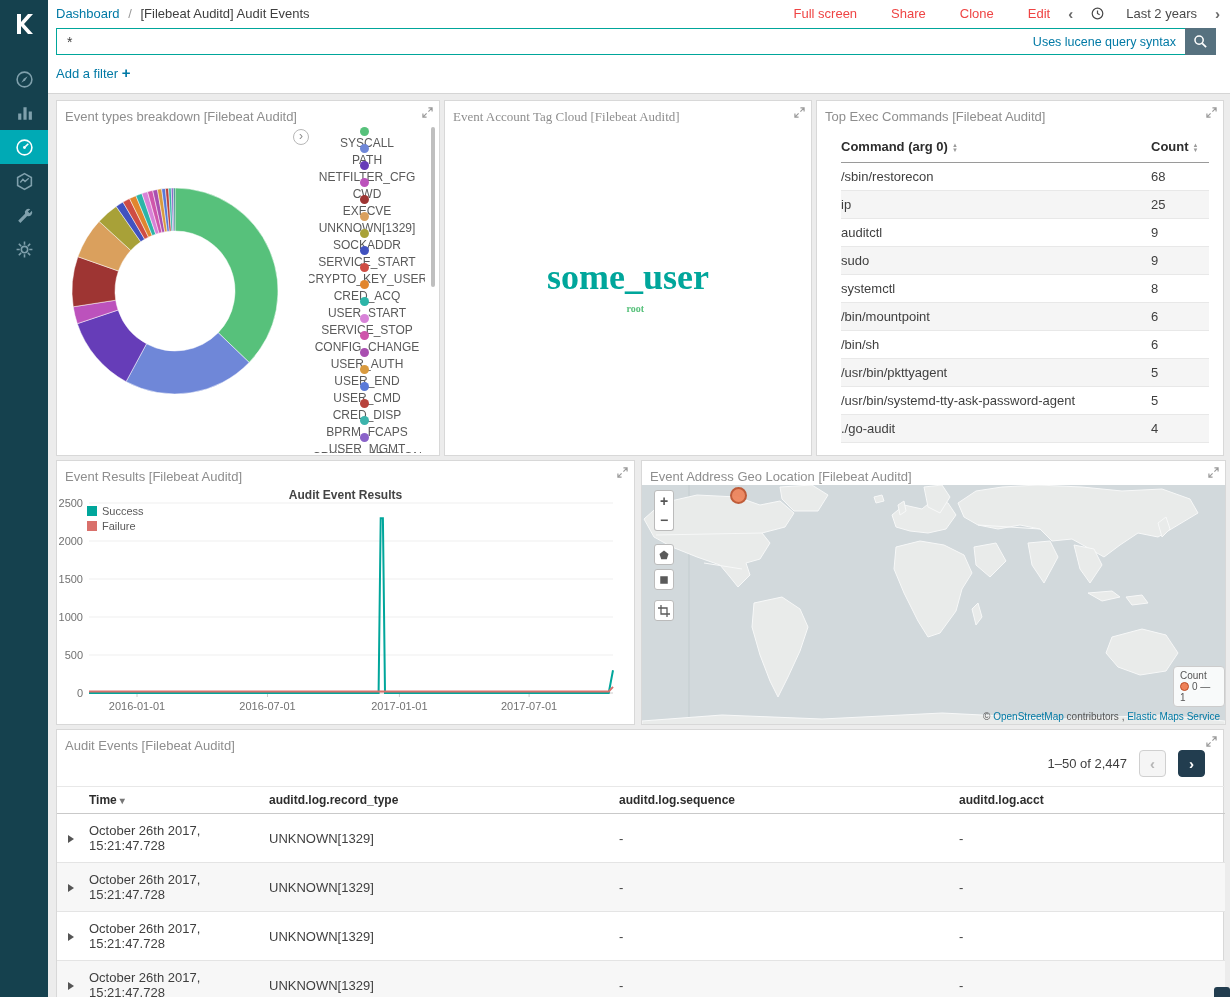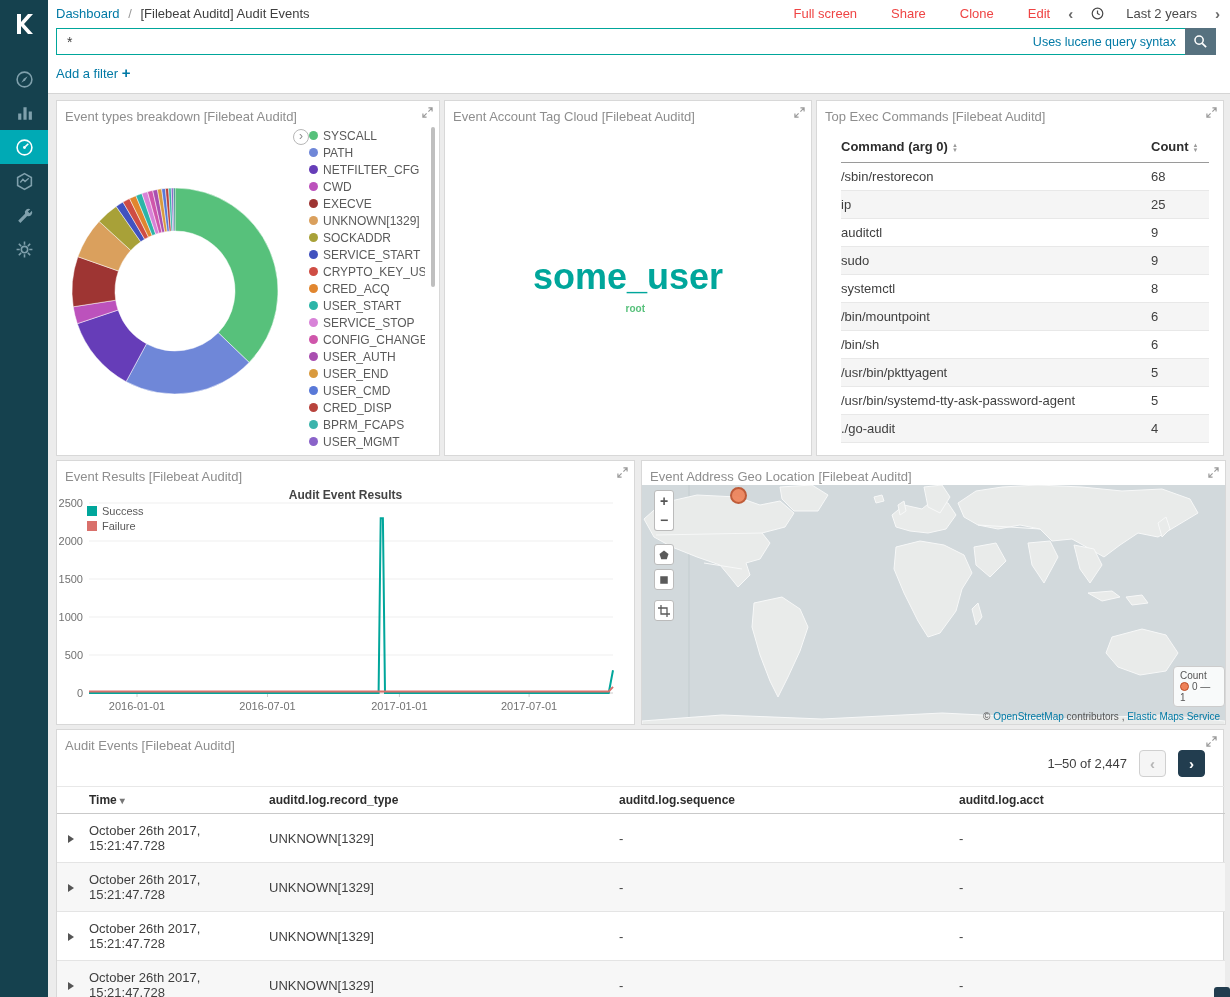--- a/index.html
+++ b/index.html
@@ -34,31 +34,31 @@
   #filterbar a { color:var(--link); text-decoration:none; cursor:pointer; }
   #filterbar b { font-size:15px; }
 
   
   .panel { position:absolute; background:#fff; border:1px solid var(--panel_border); }
   .phead { height:24px; padding:6px 8px 0 8px; }
   .ptitle { font-size:13px; color:var(--title_gray); }
   .pexpand { position:absolute; top:6px; right:6px; cursor:pointer; line-height:0; }
 
   #p1 { left:56px; top:100px; width:384px; height:356px; }
-  #p2 { left:444px; top:100px; width:368px; height:356px; }
+  #p2 { left:444px; top:100px; width:368px; height:356px;font-family:Liberation Serif, serif; }
   #p3 { left:816px; top:100px; width:408px; height:356px; }
   #p4 { left:56px; top:460px; width:579px; height:265px; }
   #p5 { left:641px; top:460px; width:585px; height:265px; }
   #p6 { left:56px; top:729px; width:1168px; height:268px; }
 
   
   #donut { position:absolute; left:0; top:24px; }
   .legend-toggle { position:absolute; left:236px; top:28px; width:16px; height:16px; border:1px solid #b7b7b7; border-radius:50%; color:#8a8a8a; font-size:12px; line-height:13px; text-align:center; cursor:pointer; background:#fff; }
   #donut-legend { position:absolute; left:252px; top:26px; width:116px; height:326px; overflow:hidden; list-style:none; }
-  .lg-item { display:flex; align-items:center; height:17px; font-size:12px; color:#5a5a5a; cursor:pointer; white-space:nowrap; }
+  .lg-item { display:flex; align-items:center; height:17px; font-size:12px; color:#5a5a5a; cursor:pointer; white-space:nowrap;flex-direction:column; }
   .lg-dot { width:9px; height:9px; border-radius:50%; margin-right:5px; flex:none; }
   .fake-scrollbar { position:absolute; left:374px; top:26px; width:4px; height:160px; background:#bfbfbf; border-radius:2px; cursor:pointer; }
 
   
   .tag { position:absolute; font-weight:bold; transform:translate(-50%,-50%); white-space:nowrap; cursor:pointer; }
 
   
   #exec-table { margin:8px 16px 0 24px; width:368px; border-collapse:collapse; font-size:13px; }
   #exec-table th { text-align:left; font-weight:bold; color:#2d2d2d; padding:6px 0 8px 0; border-bottom:1px solid #9a9a9a; cursor:pointer; }
   #exec-table td { padding:6px 0; border-bottom:1px solid #e8e8e8; color:var(--text); }

